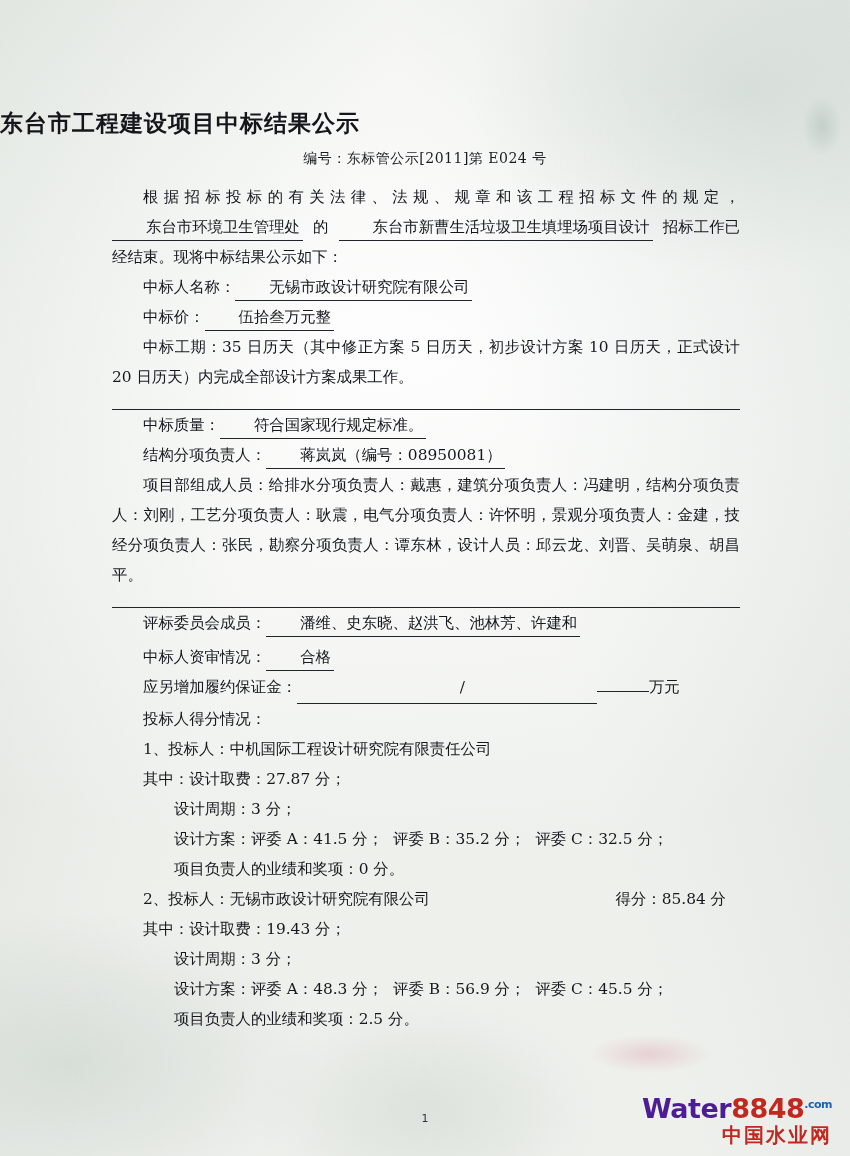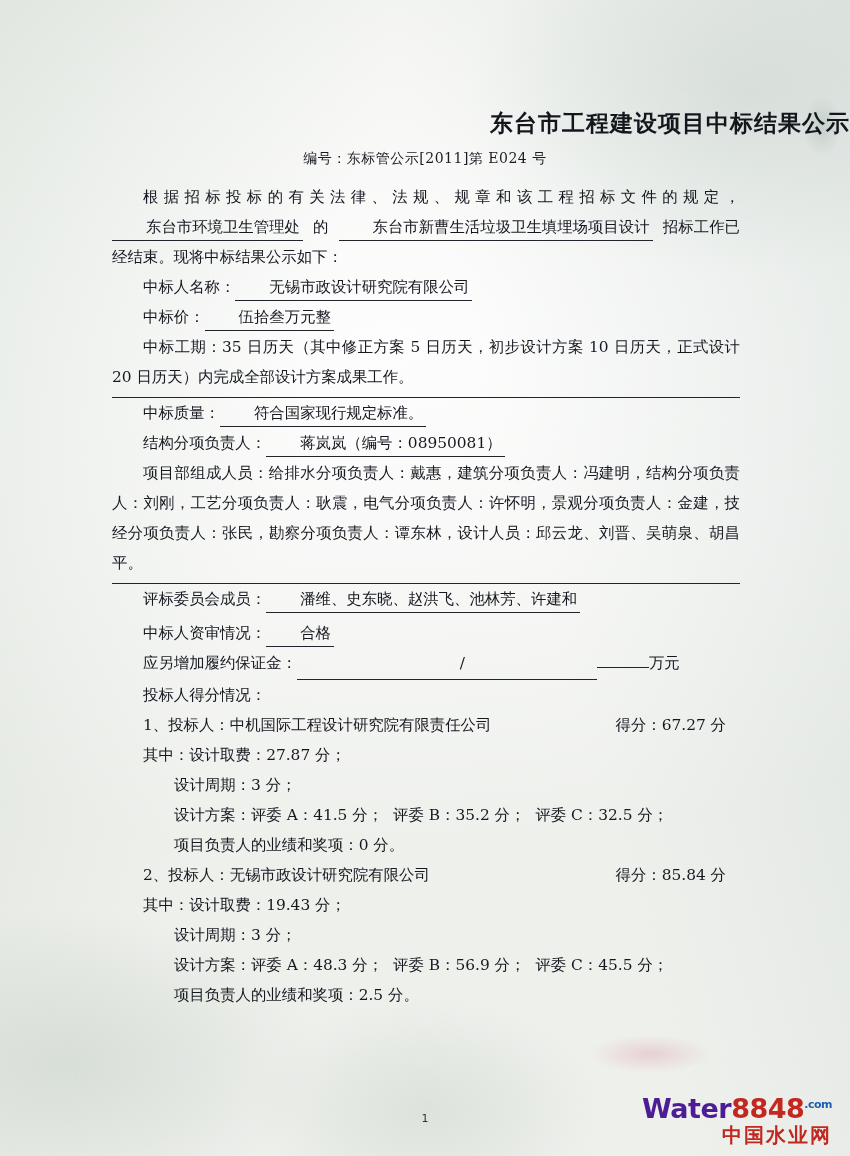--- a/index.html
+++ b/index.html
@@ -54,21 +54,21 @@
     position: absolute;
     left: 0; top: 0;
     width: 850px;
     height: 1156px;
   }
 
   .doc-title {
     position: absolute;
     left: 0; top: 108px;
     width: 850px;
-    text-align: right;
+    text-align: left;
     font-family: "DejaVu Sans", "Liberation Sans", sans-serif;
     font-weight: bold;
     font-size: 23px;
     letter-spacing: 1px;
     color: #14161c;
   }
   .doc-subtitle {
     position: absolute;
     left: 0; top: 150px;
     width: 850px;
@@ -97,21 +97,21 @@
   .u {
     text-decoration: none;
     border-bottom: 1px solid #22242c;
     padding: 0 3px 1px 3px;
     display: inline-block;
     line-height: 24px;
   }
   .u-block {
     border-bottom: 1px solid #22242c;
     display: block;
-    padding-bottom: 5px;
+    padding-bottom: 17px;
   }
   .fill {
     display: inline-block;
     border-bottom: 1px solid #22242c;
     padding-bottom: 1px;
   }
 
   .row-score {
     display: flex;
     justify-content: space-between;
@@ -197,21 +197,20 @@
     <div class="p indent"><span>评标委员会成员：</span><span class="u">潘维、史东晓、赵洪飞、池林芳、许建和</span></div>
 
     <div class="p indent" style="margin-top:4px;"><span>中标人资审情况：</span><span class="u">合格</span></div>
 
     <div class="p indent"><span>应另增加履约保证金：</span><span class="fill" style="width:300px; text-align:center;">/</span><span class="fill" style="width:52px;"></span><span>万元</span></div>
 
     <div class="p indent">投标人得分情况：</div>
 
     <div class="p indent row-score">
       <span><span>1、投标人：</span><span>中机国际工程设计研究院有限责任公司</span></span>
-      <span class="score-right"><span>得分：</span><span>67.27 分</span></span>
     </div>
     <div class="p sub-line"><span>其中：设计取费：</span><span>27.87 分；</span></div>
     <div class="p sub-line2"><span>设计周期：</span><span>3 分；</span></div>
     <div class="p sub-line2"><span>设计方案：</span><span>评委 A：41.5 分；</span><span class="gap-sm"></span><span>评委 B：35.2 分；</span><span class="gap-sm"></span><span>评委 C：32.5 分；</span></div>
     <div class="p sub-line2"><span>项目负责人的业绩和奖项：</span><span>0 分。</span></div>
 
     <div class="p indent row-score">
       <span><span>2、投标人：</span><span>无锡市政设计研究院有限公司</span></span>
       <span class="score-right"><span>得分：</span><span>85.84 分</span></span>
     </div>

